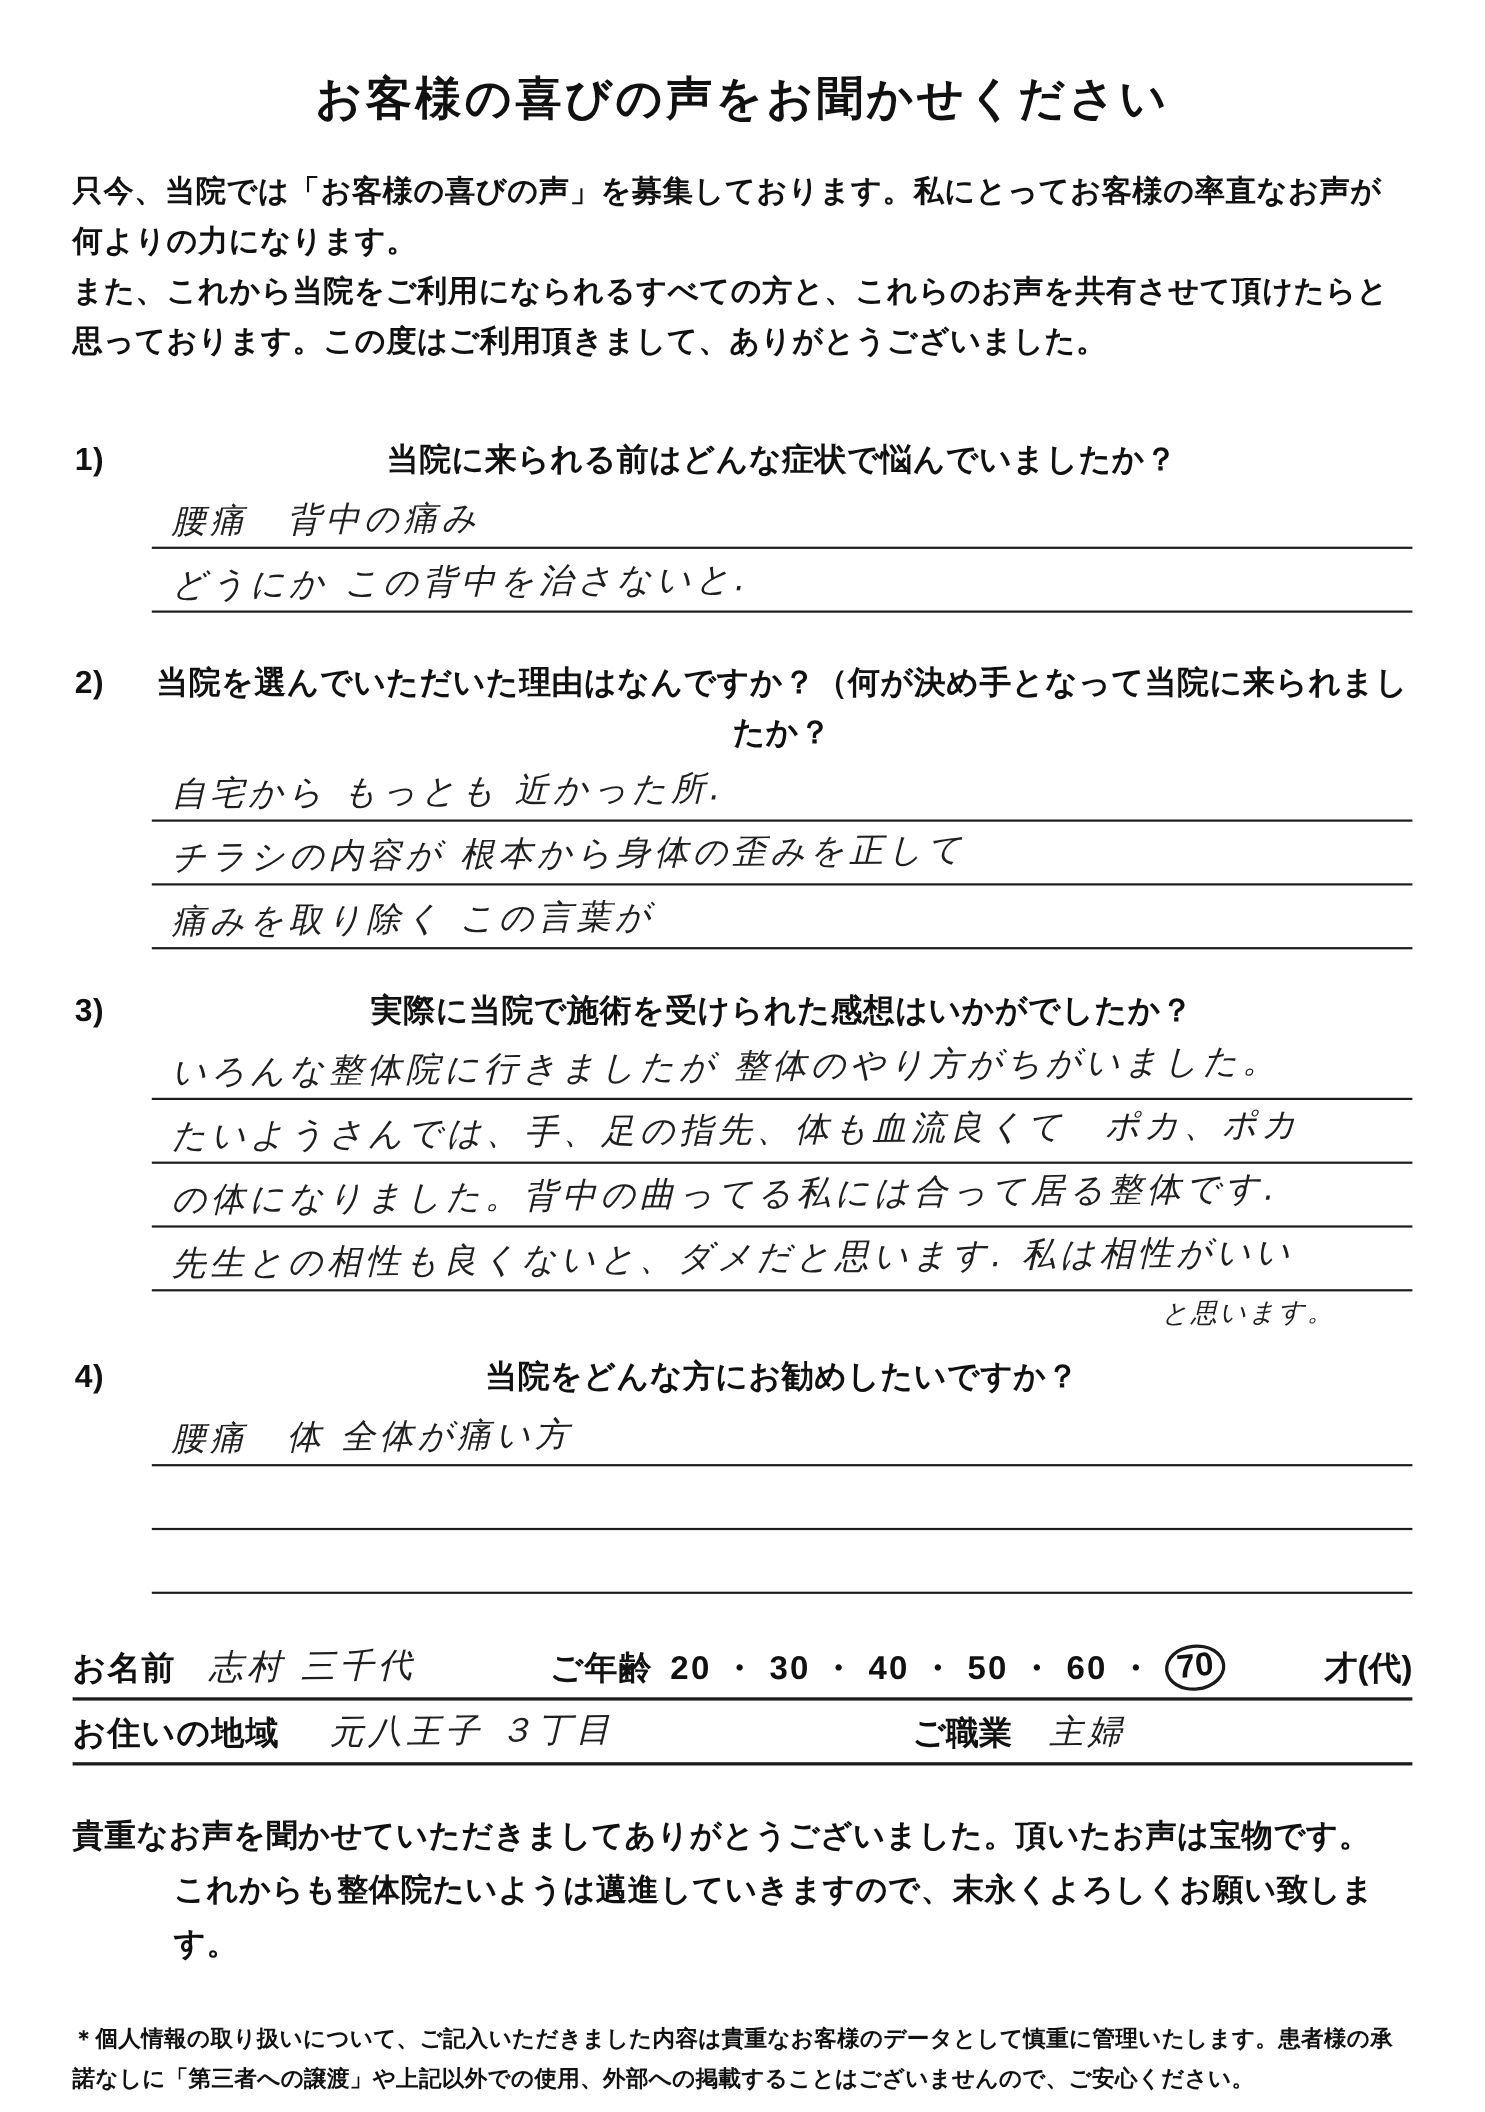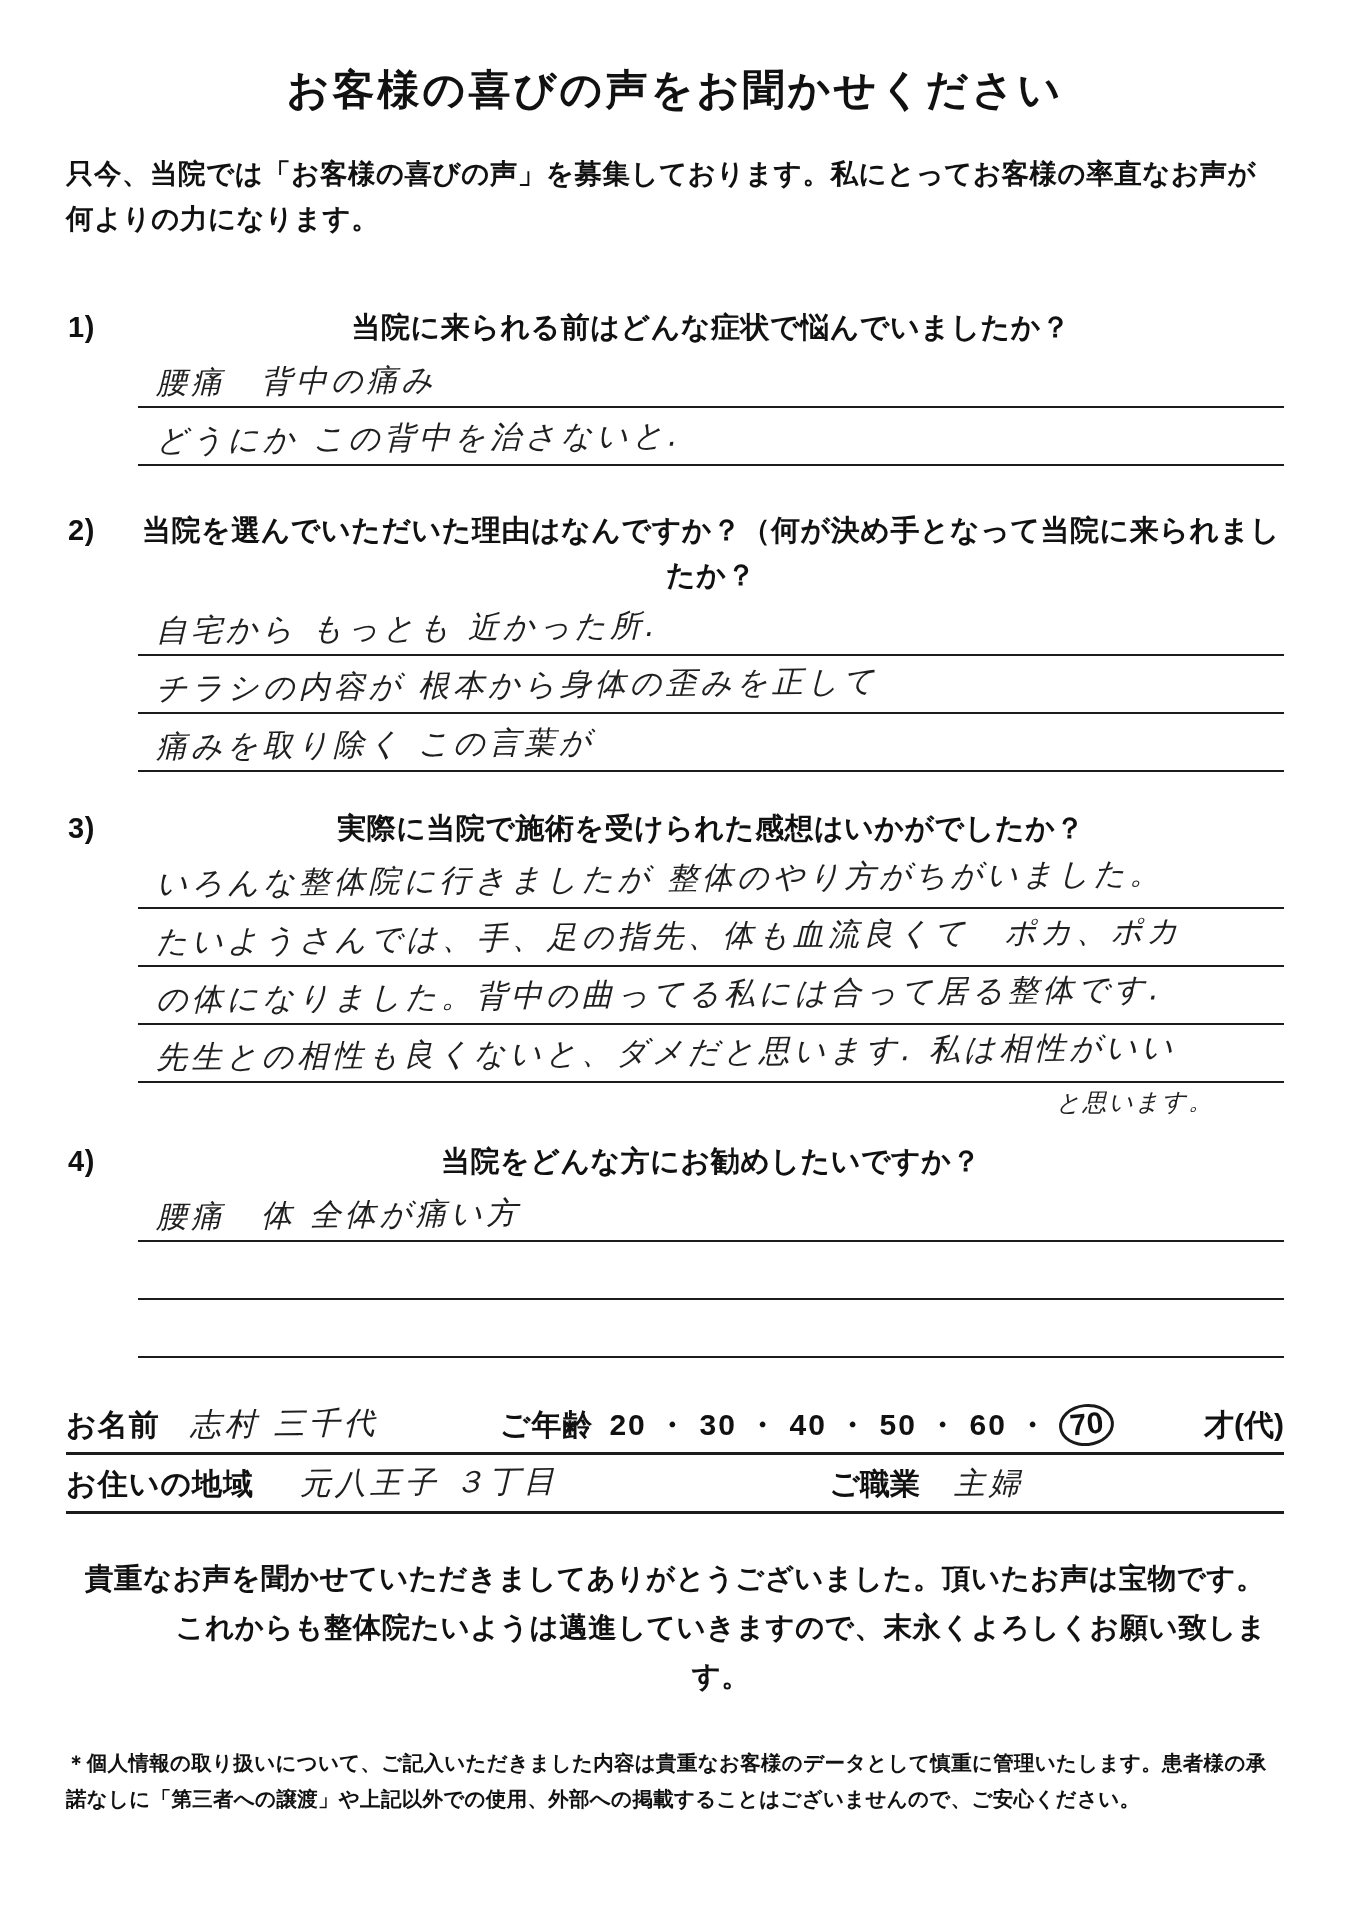--- a/index.html
+++ b/index.html
@@ -116,41 +116,41 @@
   .region-value { margin-left: 46px; flex: 1; }
   .occ-label { font-weight: bold; margin-right: 34px; white-space: nowrap; }
   .occ-value { width: 330px; }
 
   .closing {
     margin-top: 40px;
     font-size: 28.5px;
     font-weight: 600;
     line-height: 1.72;
     letter-spacing: 0.5px;
-    text-align: center;
   }
   .closing .indent { padding-left: 92px; }
 
   .privacy {
     margin-top: 44px;
     font-size: 20.5px;
     font-weight: bold;
     line-height: 1.78;
     letter-spacing: 0.3px;
   }
 </style>
 </head>
 <body>
 
 <div class="page">
 
   <h1 class="form-title">お客様の喜びの声をお聞かせください</h1>
 
   <div class="intro">
     <p>只今、当院では「お客様の喜びの声」を募集しております。私にとってお客様の率直なお声が何よりの力になります。</p>
+    <p>また、これから当院をご利用になられるすべての方と、これらのお声を共有させて頂けたらと思っております。この度はご利用頂きまして、ありがとうございました。</p>
   </div>
 
   <div class="q-block q1">
     <div class="q-header">
       <span class="q-number">1)</span>
       <span class="q-text">当院に来られる前はどんな症状で悩んでいましたか？</span>
     </div>
     <div class="answers">
       <div class="answer-line">
         <span class="hw">腰痛　背中の痛み</span>

